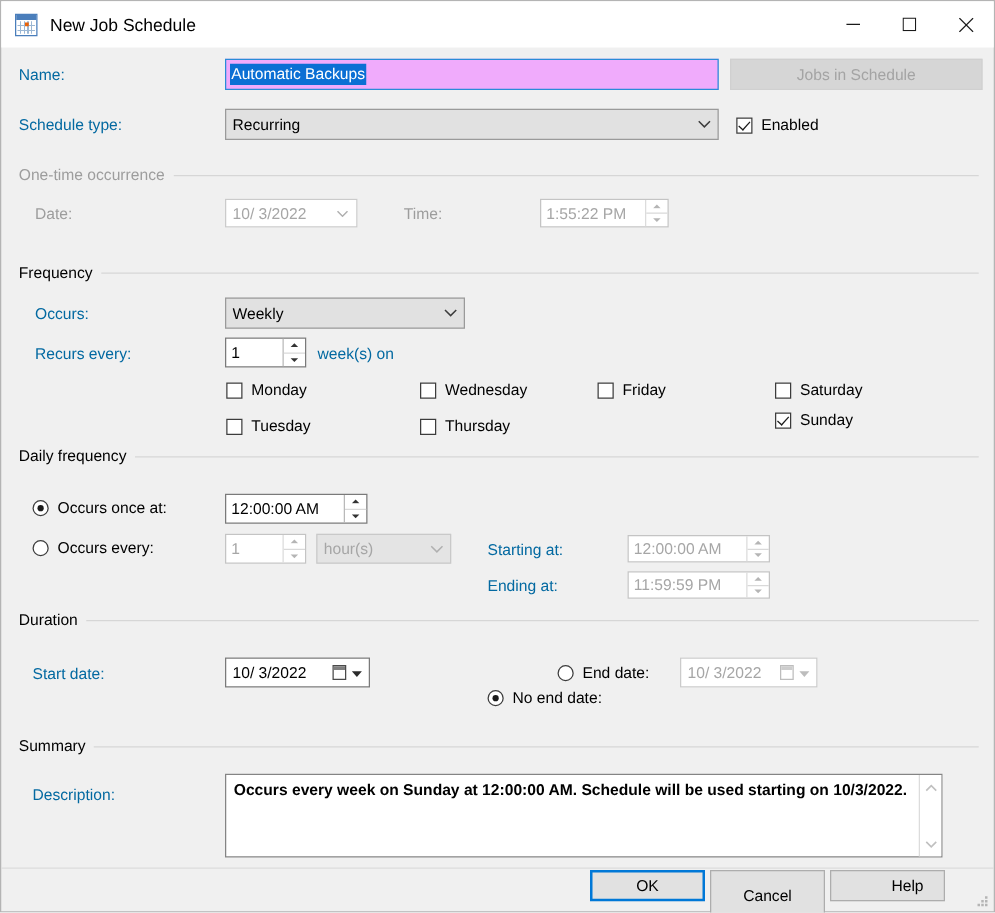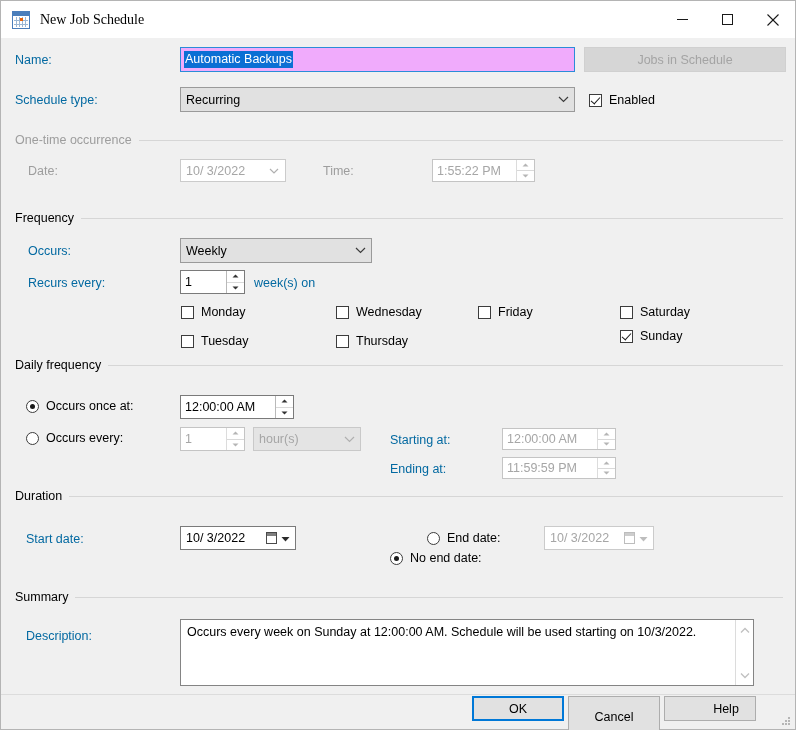--- a/index.html
+++ b/index.html
@@ -27,21 +27,20 @@
 
   
   .titlebar {
     position: absolute;
     left: 0; top: 0;
     width: 794px;
     height: 37px;
     background: #ffffff;
     display: flex;
     align-items: center;
-    font-family: Liberation Serif, serif;
   }
   .title-icon {
     width: 18px; height: 18px;
     margin-left: 11px;
     position: relative;
     flex: 0 0 auto;
   }
   .title-icon .cal-body {
     position: absolute;
     left: 0; top: 0;
@@ -639,21 +638,21 @@
           <i></i>
         </span>
       <span>
         <svg width="9" height="6" viewBox="0 0 9 6">
             <polygon points="0.5,1 8.5,1 4.5,5.5" fill="#2b2b2b"></polygon>
           </svg>
       </span>
     </span>
   </div>
 
-  <div class="radiorow" style="left:389px; top:530px;padding-left:37px;">
+  <div class="radiorow" style="left:408px; top:530px;padding-left:37px;">
     <span class="rbox"></span>
     <span class="rtext">End date:</span>
   </div>
   <div class="datepick disabled" style="left:543px; top:525px; width:110px; height:24px;">
     <span class="dv">10/ 3/2022</span>
     <span class="dicons">
       <span class="calglyph">
           <b></b>
           <i></i>
         </span>
@@ -667,21 +666,21 @@
   <div class="radiorow" style="left:389px; top:550px;justify-content:space-between;">
     <span class="rbox checked"></span>
     <span class="rtext">No end date:</span>
   </div>
 
   <div class="group-head" style="left:14px; top:588px; width:768px;">
     <span class="cap">Summary</span>
     <span class="rule"></span>
   </div>
   <div class="lbl" style="left:25px; top:628px;">Description:</div>
-  <div class="summary-box" style="left:179px; top:618px; width:574px; height:67px;">
+  <div class="summary-box" style="left:179px; top:618px; width:574px; height:67px;font-weight:bold;">
     <div class="sa-text">Occurs every week on Sunday at 12:00:00 AM. Schedule will be used starting on 10/3/2022.</div>
     <div class="sa-scroll">
       <span>
         <svg width="10" height="7" viewBox="0 0 10 7">
             <polyline points="1,5.5 5,1.5 9,5.5" fill="none" stroke="#c0c0c0" stroke-width="1.3"></polyline>
           </svg>
       </span>
       <span>
         <svg width="10" height="7" viewBox="0 0 10 7">
             <polyline points="1,1.5 5,5.5 9,1.5" fill="none" stroke="#c0c0c0" stroke-width="1.3"></polyline>

